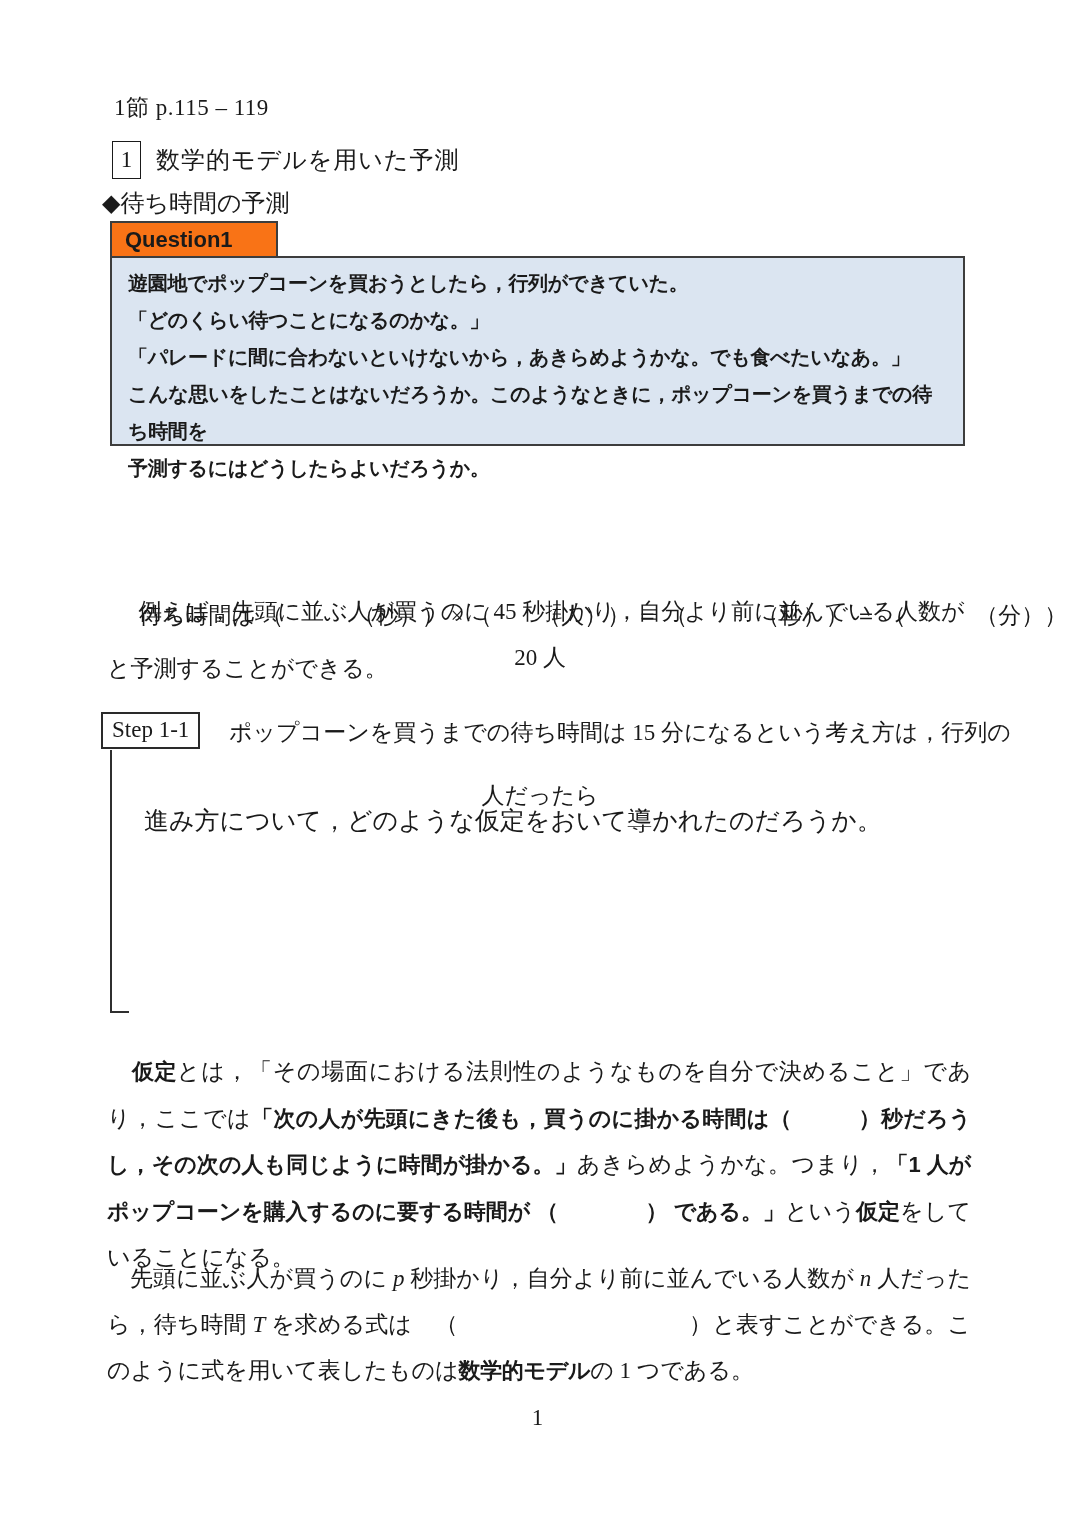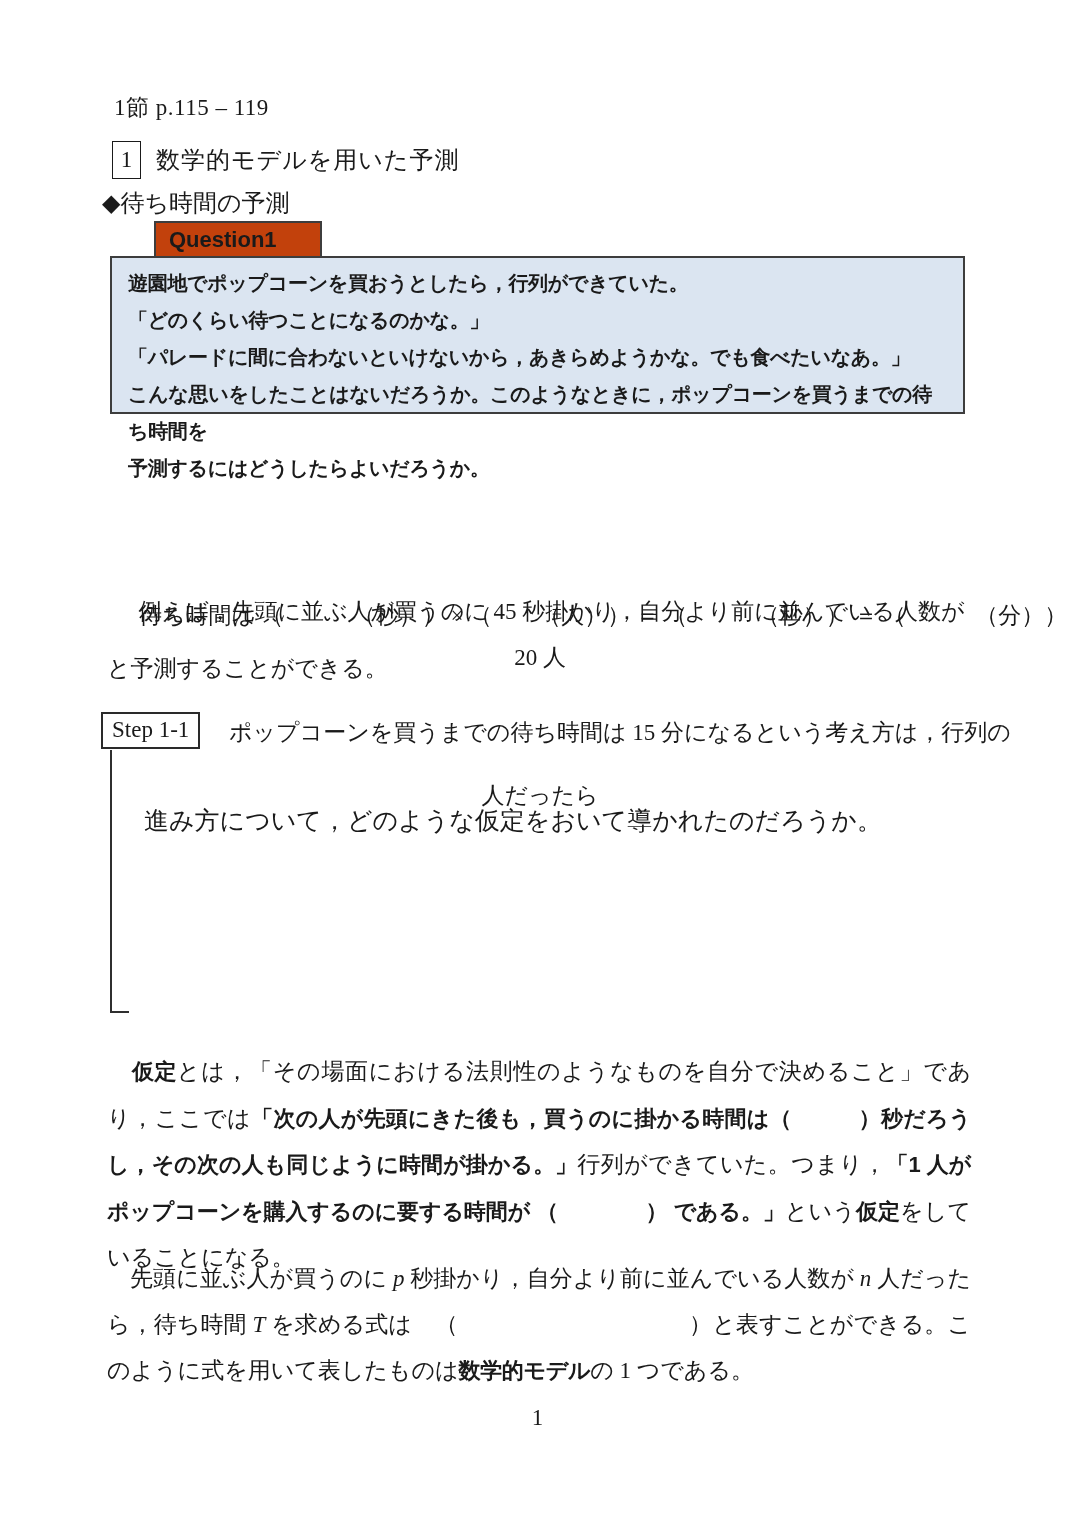--- a/index.html
+++ b/index.html
@@ -23,30 +23,29 @@
     border:1.5px solid #1a1a1a;
     display:flex;align-items:center;justify-content:center;
     font-size:23px;
   }
   .section-title{left:156px;top:144px;font-size:24px;letter-spacing:1px;}
   .section-subtitle{left:102px;top:187px;font-size:24px;}
 
   .q-tab{
     left:110px;top:221px;width:168px;height:37px;
     box-sizing:border-box;
-    background:#c2410c;
+    background:#f97316;
     border:2px solid #3d3d3d;
     display:flex;align-items:center;
     padding-left:13px;
     font-size:22px;
     z-index:2;
-    margin-left:44px;
   }
   .q-box{
-    left:110px;top:256px;width:855px;height:158px;
+    left:110px;top:256px;width:855px;height:190px;
     box-sizing:border-box;
     background:#dbe5f1;
     border:2px solid #3d3d3d;
     padding:7px 12px 0 16px;
     z-index:1;
   }
   .q-box .q-line{
     font-size:20px;line-height:37px;letter-spacing:-0.3px;
     white-space:pre-wrap;
   }
@@ -115,19 +114,19 @@
 
   <div class="abs serif step-label">
     <span>Step 1-1</span>
   </div>
   <div class="abs serif step-l1">ポップコーンを買うまでの待ち時間は 15 分になるという考え方は，行列の</div>
   <div class="abs serif step-l2">進み方について，どのような仮定をおいて導かれたのだろうか。</div>
 
   <div class="abs answer-vline"></div>
   <div class="abs answer-foot"></div>
 
-  <div class="abs serif para assumption-para"><span class="seg-b">仮定</span><span>とは，「その場面における法則性のようなものを自分で決めること」であり，ここでは</span><span class="seg-b">「次の人が先頭にきた後も，買うのに掛かる時間は（　　　）秒だろうし，その次の人も同じように時間が掛かる。」</span><span>行列ができていた。つまり，</span><span class="seg-b">「1 人がポップコーンを購入するのに要する時間が （　　　　） である。」</span><span>という</span><span class="seg-b">仮定</span><span>をしていることになる。</span></div>
+  <div class="abs serif para assumption-para"><span class="seg-b">仮定</span><span>とは，「その場面における法則性のようなものを自分で決めること」であり，ここでは</span><span class="seg-b">「次の人が先頭にきた後も，買うのに掛かる時間は（　　　）秒だろうし，その次の人も同じように時間が掛かる。」</span><span>あきらめようかな。つまり，</span><span class="seg-b">「1 人がポップコーンを購入するのに要する時間が （　　　　） である。」</span><span>という</span><span class="seg-b">仮定</span><span>をしていることになる。</span></div>
 
   <div class="abs serif para model-para"><span>先頭に並ぶ人が買うのに </span><span class="seg-i">p</span><span> 秒掛かり，自分より前に並んでいる人数が </span><span class="seg-i">n</span><span> 人だったら，待ち時間 </span><span class="seg-i">T</span><span> を求める式は　（　　　　　　　　　　）と表すことができる。このように式を用いて表したものは</span><span class="seg-b">数学的モデル</span><span>の 1 つである。</span></div>
 
   <div class="abs serif page-number">1</div>
 
 </div>
 
 </body></html>

